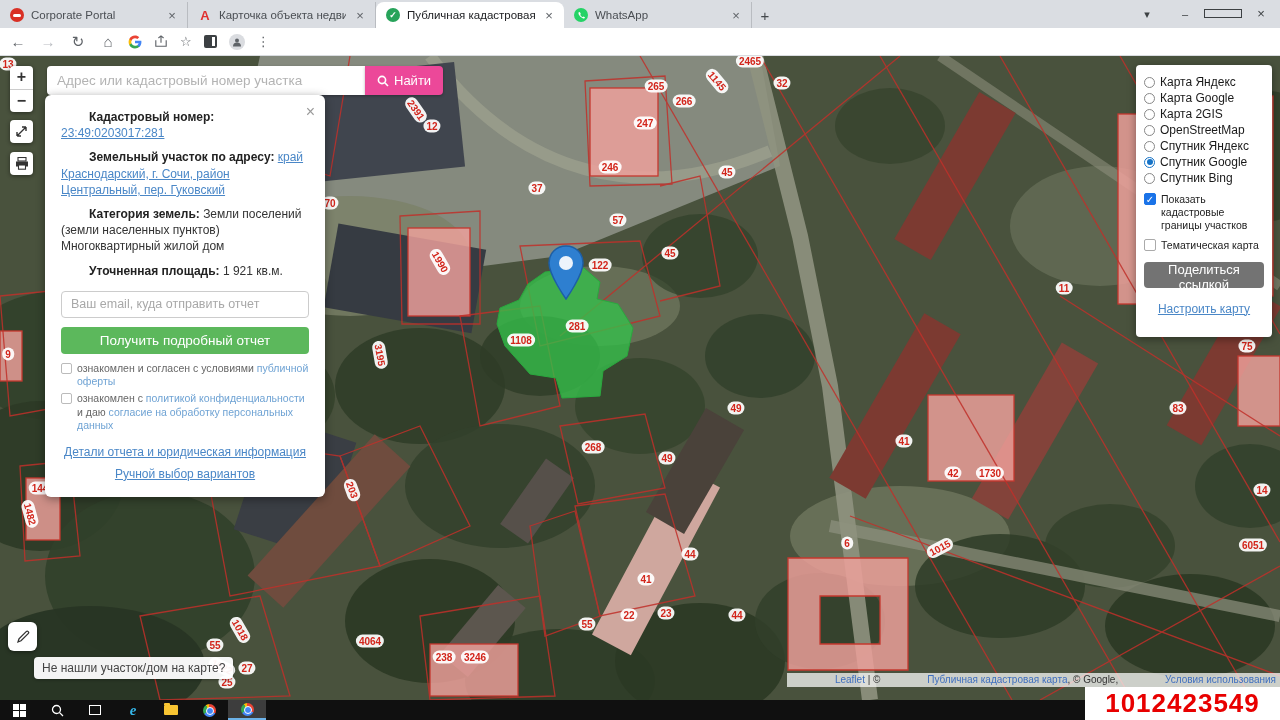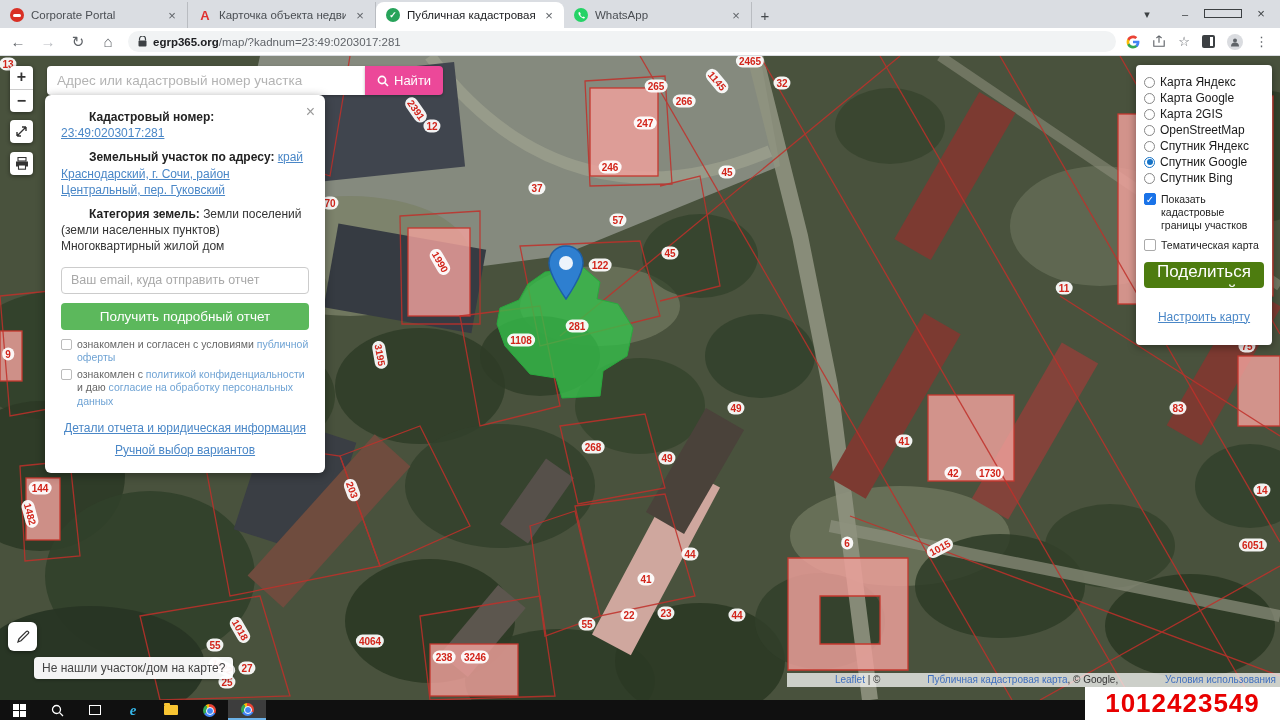--- a/index.html
+++ b/index.html
@@ -73,21 +73,21 @@
 
   
   .layers-panel { position:absolute; right:8px; top:9px; width:136px; background:#fff; border-radius:4px; box-shadow:0 2px 8px rgba(0,0,0,.4); padding:9px 8px 21px 8px; }
   .radio-row { display:flex; align-items:center; gap:5px; height:16px; font-size:12px; color:#1a1a1a; }
   .radio { width:11px; height:11px; border:1px solid #888; border-radius:50%; background:#fff; display:flex; align-items:center; justify-content:center; flex:0 0 11px; }
   .radio.sel { border-color:#1673c7; }
   .radio.sel .dot { width:6px; height:6px; border-radius:50%; background:#1673c7; }
   .check-row { display:flex; gap:5px; font-size:10.5px; color:#222; line-height:1.25; margin-top:7px; }
   .cbx { flex:0 0 12px; width:12px; height:12px; border:1px solid #aaa; border-radius:2px; background:#fff; font-size:10px; line-height:11px; text-align:center; color:#fff; }
   .cbx.on { background:#1a73e8; border-color:#1a73e8; }
-  .share-btn { width:100%; height:26px; background:#4d7c0f; color:#fff; border:none; border-radius:4px; font-size:17px; margin-top:9px; }
+  .share-btn { width:100%; height:26px; background:#737373; color:#fff; border:none; border-radius:4px; font-size:13px; margin-top:9px; }
   .config-link { display:block; text-align:center; margin-top:9px; font-size:12px; color:#4a87c7; text-decoration:underline; }
 
   
   .attribution { position:absolute; right:0; bottom:13px; height:14px; background:rgba(255,255,255,.72); font-size:10px; line-height:14px; padding:0 4px; color:#333; white-space:nowrap; }
   .attribution .lnk { color:#3f6fbf;padding-left:44px; }
 
   
   .taskbar { position:absolute; left:0; top:700px; width:1280px; height:20px; background:#101010; display:flex; align-items:center; }
   .tb-item { width:38px; height:20px; display:flex; align-items:center; justify-content:center; }
   .tb-item.active { background:#3d3d3d; border-bottom:2px solid #6cb2e8; }
@@ -143,27 +143,20 @@
       <span><span class="restore-glyph"></span></span>
       <span style="font-size:13px;">×</span>
     </div>
   </div>
 
   <div class="toolbar">
     <span class="nav-ic">←</span>
     <span class="nav-ic dim">→</span>
     <span class="nav-ic">↻</span>
     <span class="nav-ic">⌂</span>
-    <div class="urlbar">
-      <svg width="9" height="11" viewBox="0 0 9 11">
-          <path d="M1.5 4.5 V3 a3 3 0 0 1 6 0 v1.5" fill="none" stroke="#3c4043" stroke-width="1.2"></path>
-          <rect x="0.5" y="4.5" width="8" height="6" rx="1" fill="#3c4043"></rect>
-        </svg>
-      <span class="url-text"><b>egrp365.org</b><span style="color:#5f6368;">/map/?kadnum=23:49:0203017:281</span></span>
-    </div>
     <div class="tool-right">
       <svg width="14" height="14" viewBox="0 0 24 24">
           <path fill="#4285F4" d="M23 12c0-.8-.1-1.6-.2-2.3H12v4.5h6.2c-.3 1.4-1.1 2.6-2.3 3.4v2.8h3.7C21.8 18.3 23 15.4 23 12z"></path>
           <path fill="#34A853" d="M12 23c3 0 5.5-1 7.3-2.7l-3.7-2.8c-1 .7-2.3 1.1-3.6 1.1-2.8 0-5.2-1.9-6-4.4H2.2v2.9C4 20.6 7.7 23 12 23z"></path>
           <path fill="#FBBC05" d="M6 14.2c-.2-.7-.3-1.4-.3-2.2s.1-1.5.3-2.2V6.9H2.2C1.4 8.4 1 10.2 1 12s.4 3.6 1.2 5.1L6 14.2z"></path>
           <path fill="#EA4335" d="M12 5.4c1.6 0 3 .5 4.1 1.6l3.1-3.1C17.5 2.1 15 1 12 1 7.7 1 4 3.4 2.2 6.9L6 9.8c.8-2.5 3.2-4.4 6-4.4z"></path>
         </svg>
       <svg width="14" height="13" viewBox="0 0 16 15">
           <path d="M2 6 v7 h12 V6" fill="none" stroke="#5f6368" stroke-width="1.3"></path>
           <path d="M8 9 V1 M5 3.5 8 1 11 3.5" fill="none" stroke="#5f6368" stroke-width="1.3"></path>
@@ -381,20 +374,24 @@
       </div>
       <div class="info-row">
         <b>Земельный участок по адресу:</b>
         <span class="blue-link">край Краснодарский, г. Сочи, район Центральный, пер. Гуковский</span>
       </div>
       <div class="info-row">
         <b>Категория земель:</b>
         <span>Земли поселений (земли населенных пунктов)</span><br>
         <span>Многоквартирный жилой дом</span>
       </div>
+      <div class="info-row">
+        <b>Уточненная площадь:</b>
+        <span>1 921 кв.м.</span>
+      </div>
       <input class="email-input" placeholder="Ваш email, куда отправить отчет" style="">
       <button class="report-btn">Получить подробный отчет</button>
       <div class="cb-row">
         <span class="cb-box"></span>
         <span><span>ознакомлен и согласен с условиями </span><span class="lite-link">публичной оферты</span></span>
       </div>
       <div class="cb-row">
         <span class="cb-box"></span>
         <span><span>ознакомлен с </span><span class="lite-link">политикой конфиденциальности</span><span> и даю </span><span class="lite-link">согласие на обработку персональных данных</span></span>
       </div>

